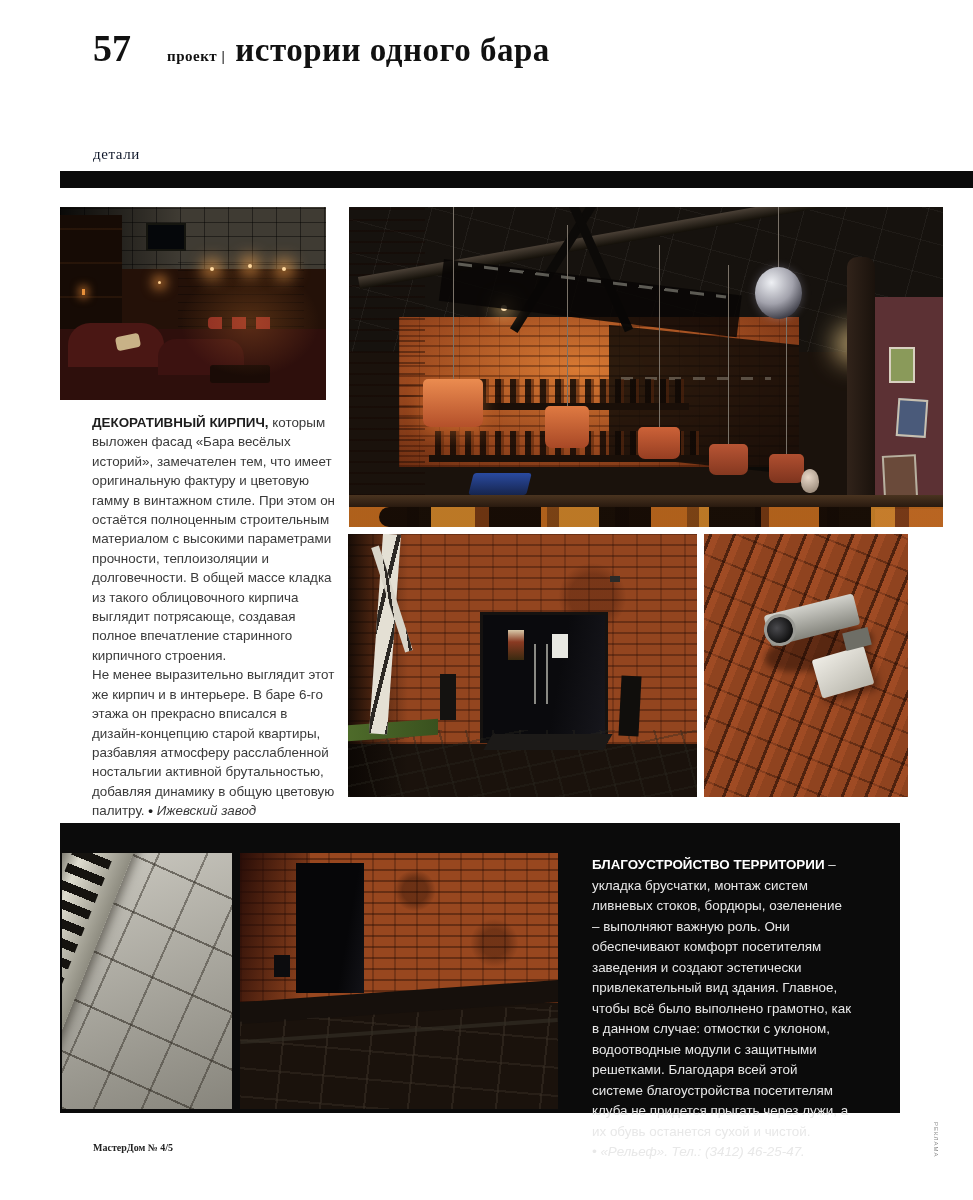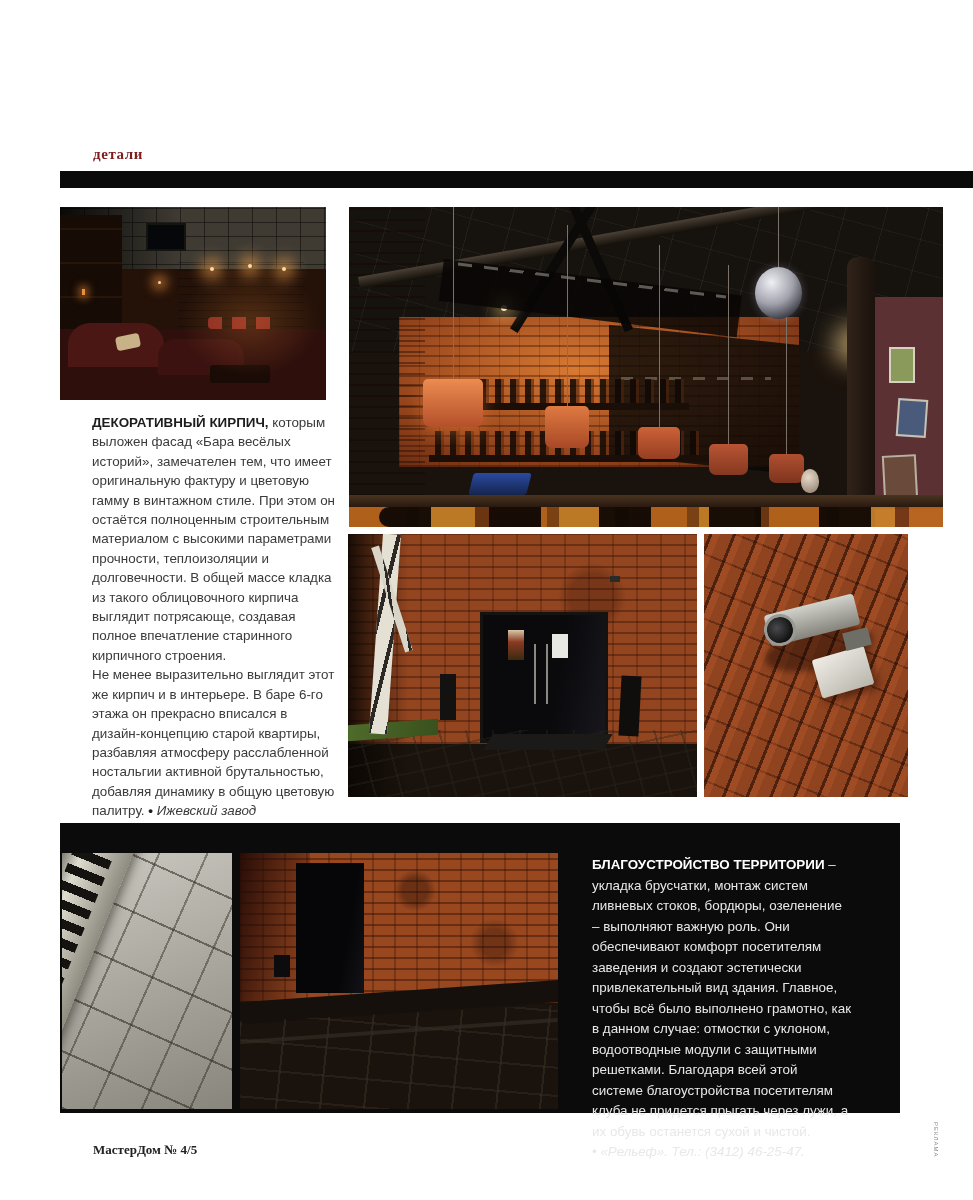--- a/index.html
+++ b/index.html
@@ -5,51 +5,56 @@
   html,body{margin:0;padding:0;background:#e8e8e8;}
   .page{position:relative;width:973px;height:1200px;background:#fff;overflow:hidden;
         font-family:"Liberation Sans",sans-serif;}
   
   .hdr{position:absolute;left:93px;top:26px;display:flex;align-items:baseline;
        font-family:"Liberation Serif",serif;color:#111;}
   .hdr .num{font-size:38px;font-weight:bold;}
   .hdr .kick{font-size:15px;font-weight:bold;margin-left:36px;letter-spacing:.5px;}
   .hdr .ttl{font-size:33px;font-weight:bold;margin-left:10px;letter-spacing:.5px;}
   .seclbl{position:absolute;left:93px;top:146px;font-family:"Liberation Serif",serif;
-          font-weight:bold;font-size:15px;color:#7f1d1d;letter-spacing:.6px;}
+          font-weight:normal;font-size:15px;color:#0f172a;letter-spacing:.6px;}
   .rule{position:absolute;left:60px;top:171px;width:913px;height:17px;background:#0a0a0a;}
   
   .ph{position:absolute;overflow:hidden;background:#1a120c;}
   .ph div{position:absolute;}
   
   .article{position:absolute;left:92px;top:413px;width:245px;font-size:13.4px;
            line-height:19.4px;color:#3a3a3a;}
   .article p{margin:0 0 0 0;}
   .b{font-weight:bold;color:#1d1d1d;}
   .i{font-style:italic;}
   
   .ibox{position:absolute;left:60px;top:823px;width:840px;height:290px;background:#0b0b0b;}
   .ibox .txt{position:absolute;left:532px;top:32px;width:260px;color:#e8e8e8;
              font-size:13.4px;line-height:20.5px;}
   .ibox .txt .b{color:#fff;}
   .ibox .txt p{margin:0;}
   
   .footer{position:absolute;left:93px;top:1142px;font-family:"Liberation Serif",serif;
-          font-weight:bold;font-size:13px;color:#222;}
+          font-weight:bold;font-size:10px;color:#222;}
   .sidelbl{position:absolute;left:933px;top:1122px;height:50px;writing-mode:vertical-rl;
            font-size:6px;color:#8a8a8a;letter-spacing:1px;}
   
   .lamp{border-radius:5px 5px 7px 7px;}
   .cord{width:1px;background:#7a7268;}
 </style>
 </head>
 <body>
 
 <div class="page">
 
+  <div class="hdr">
+    <span class="num">57</span>
+    <span class="kick">проект |</span>
+    <span class="ttl">истории одного бара</span>
+  </div>
   <div class="seclbl">детали</div>
   <div class="rule"></div>
 
   <div class="ph" style="left:60px;top:207px;width:266px;height:193px;">
     <div style="left:0;top:0;width:266px;height:72px;
          background:#3f3b33;
          background-image:repeating-linear-gradient(90deg,rgba(0,0,0,.45) 0 1px,transparent 1px 24px),
                           repeating-linear-gradient(0deg,rgba(0,0,0,.45) 0 1px,transparent 1px 14px),
                           linear-gradient(90deg,rgba(0,0,0,.85),rgba(0,0,0,0) 45%);"></div>
     <div style="left:0;top:62px;width:266px;height:78px;background:#241108;"></div>

